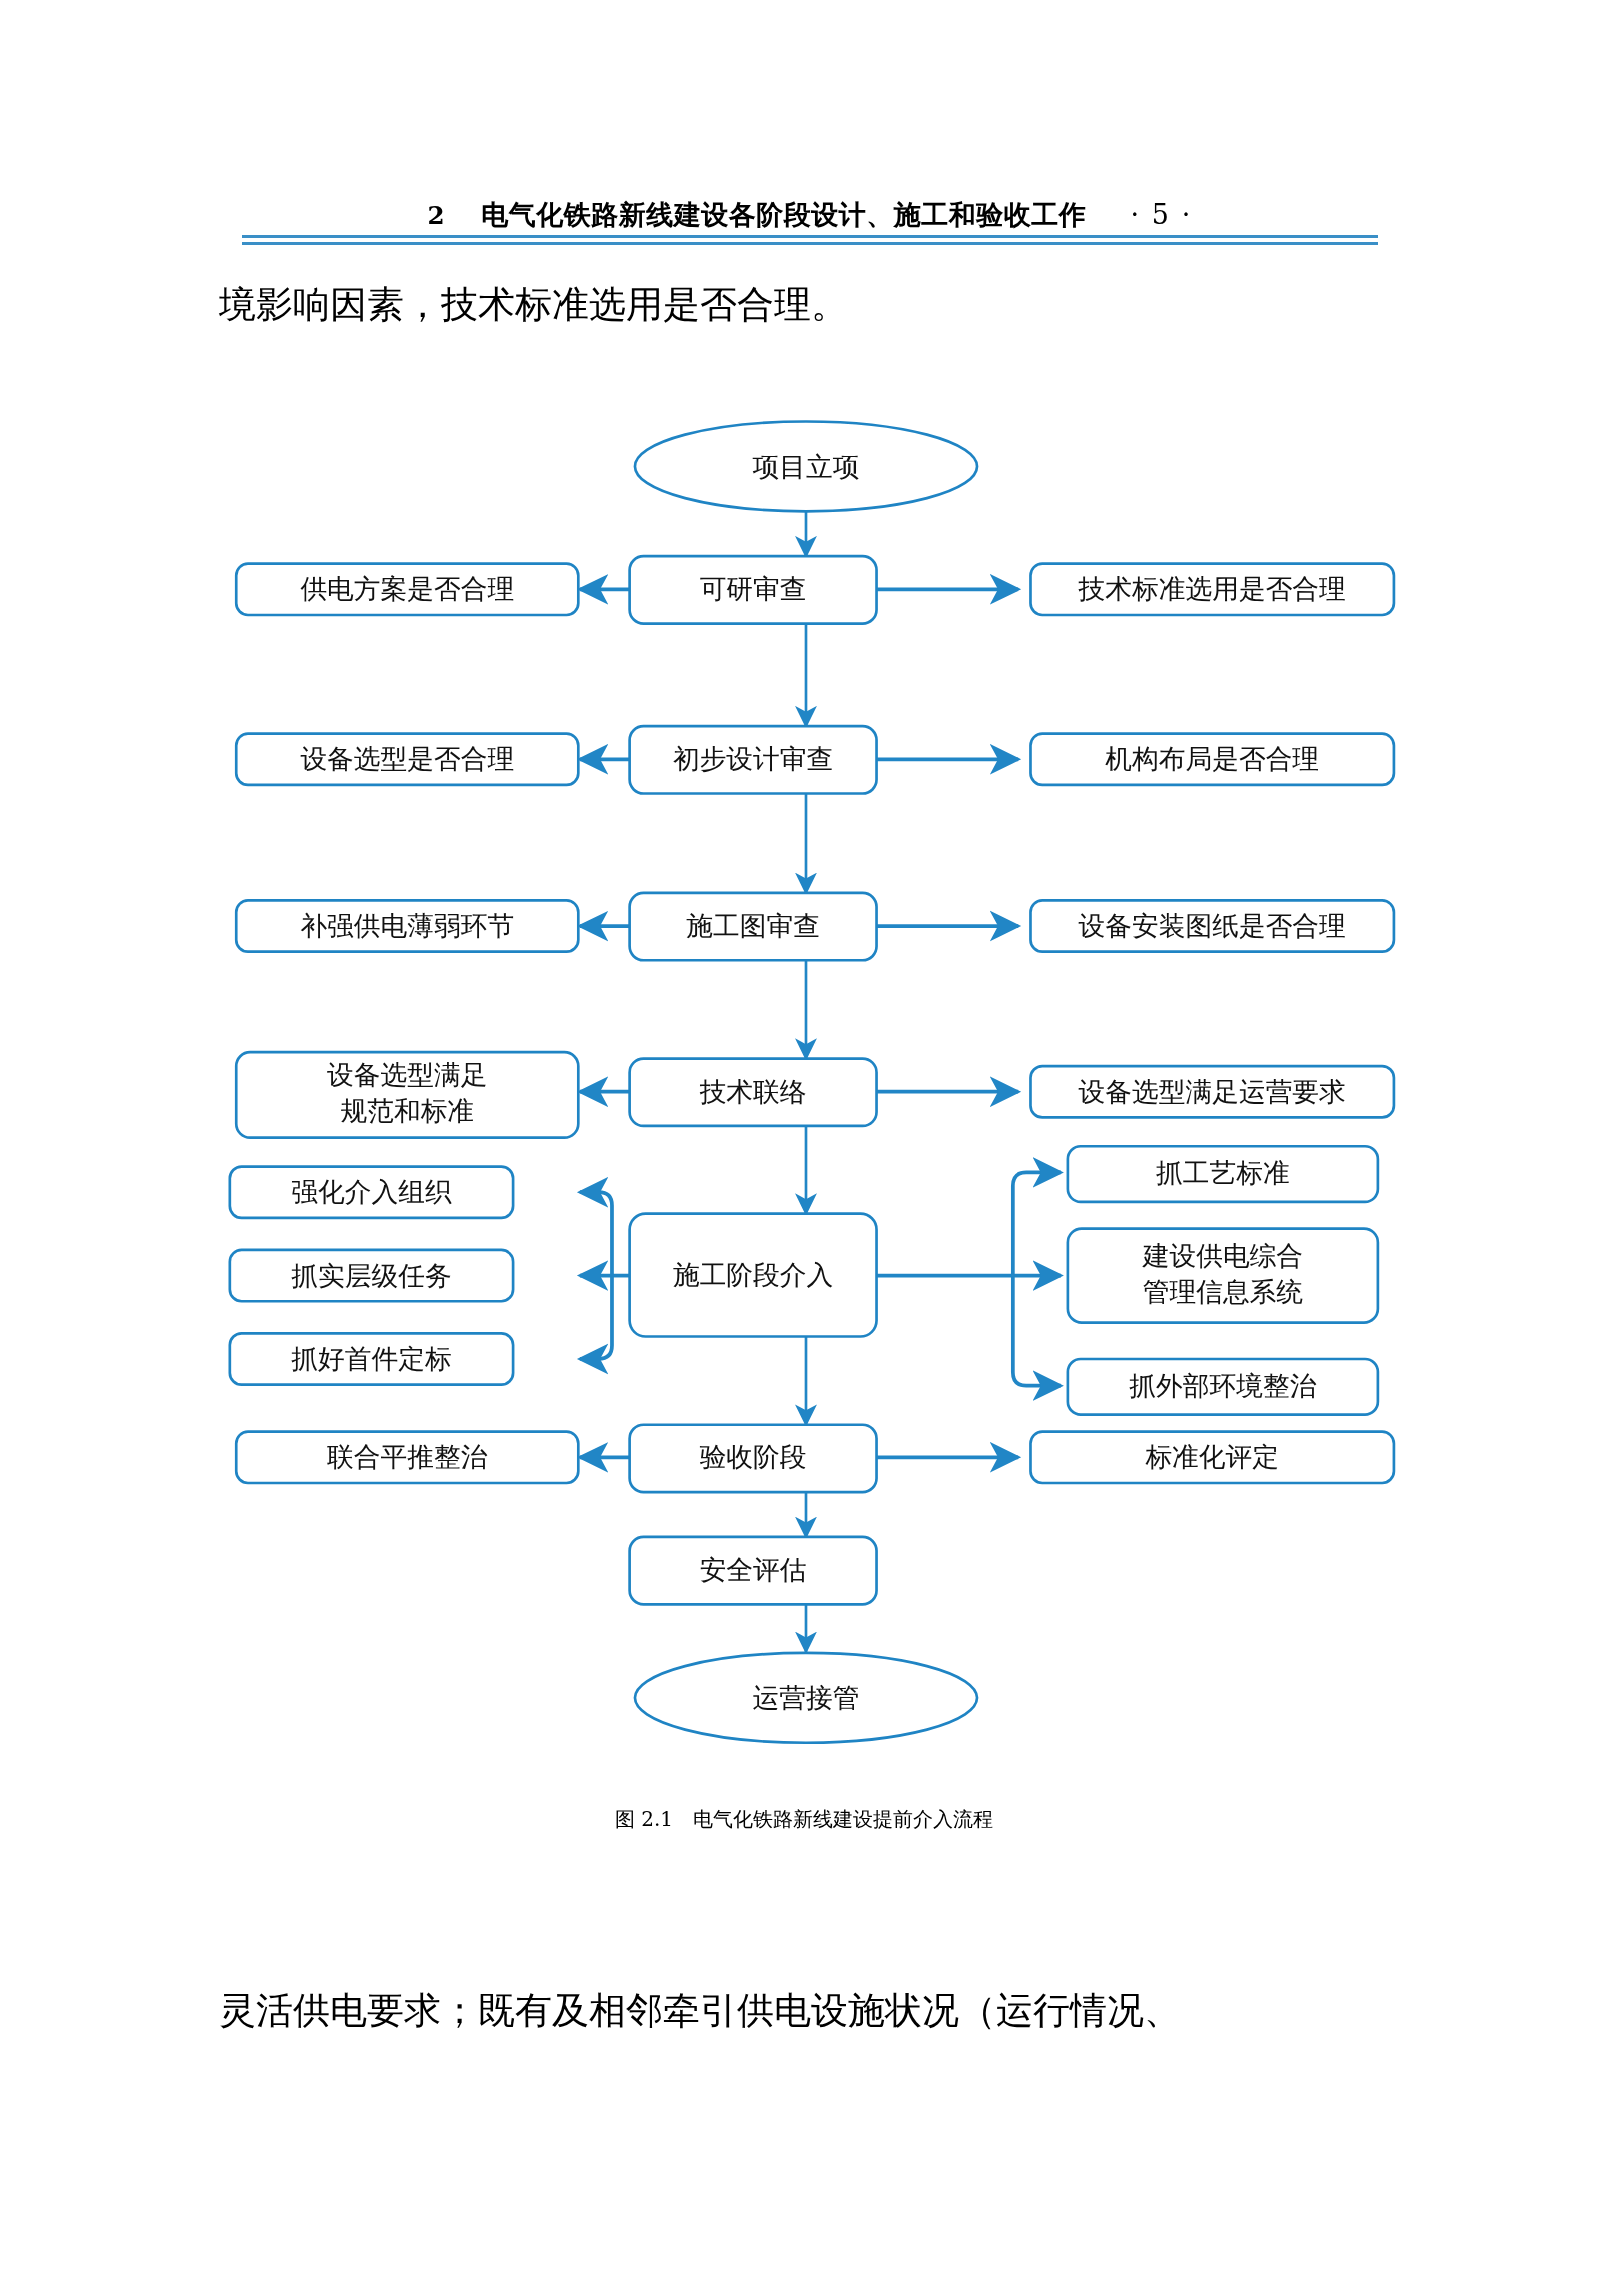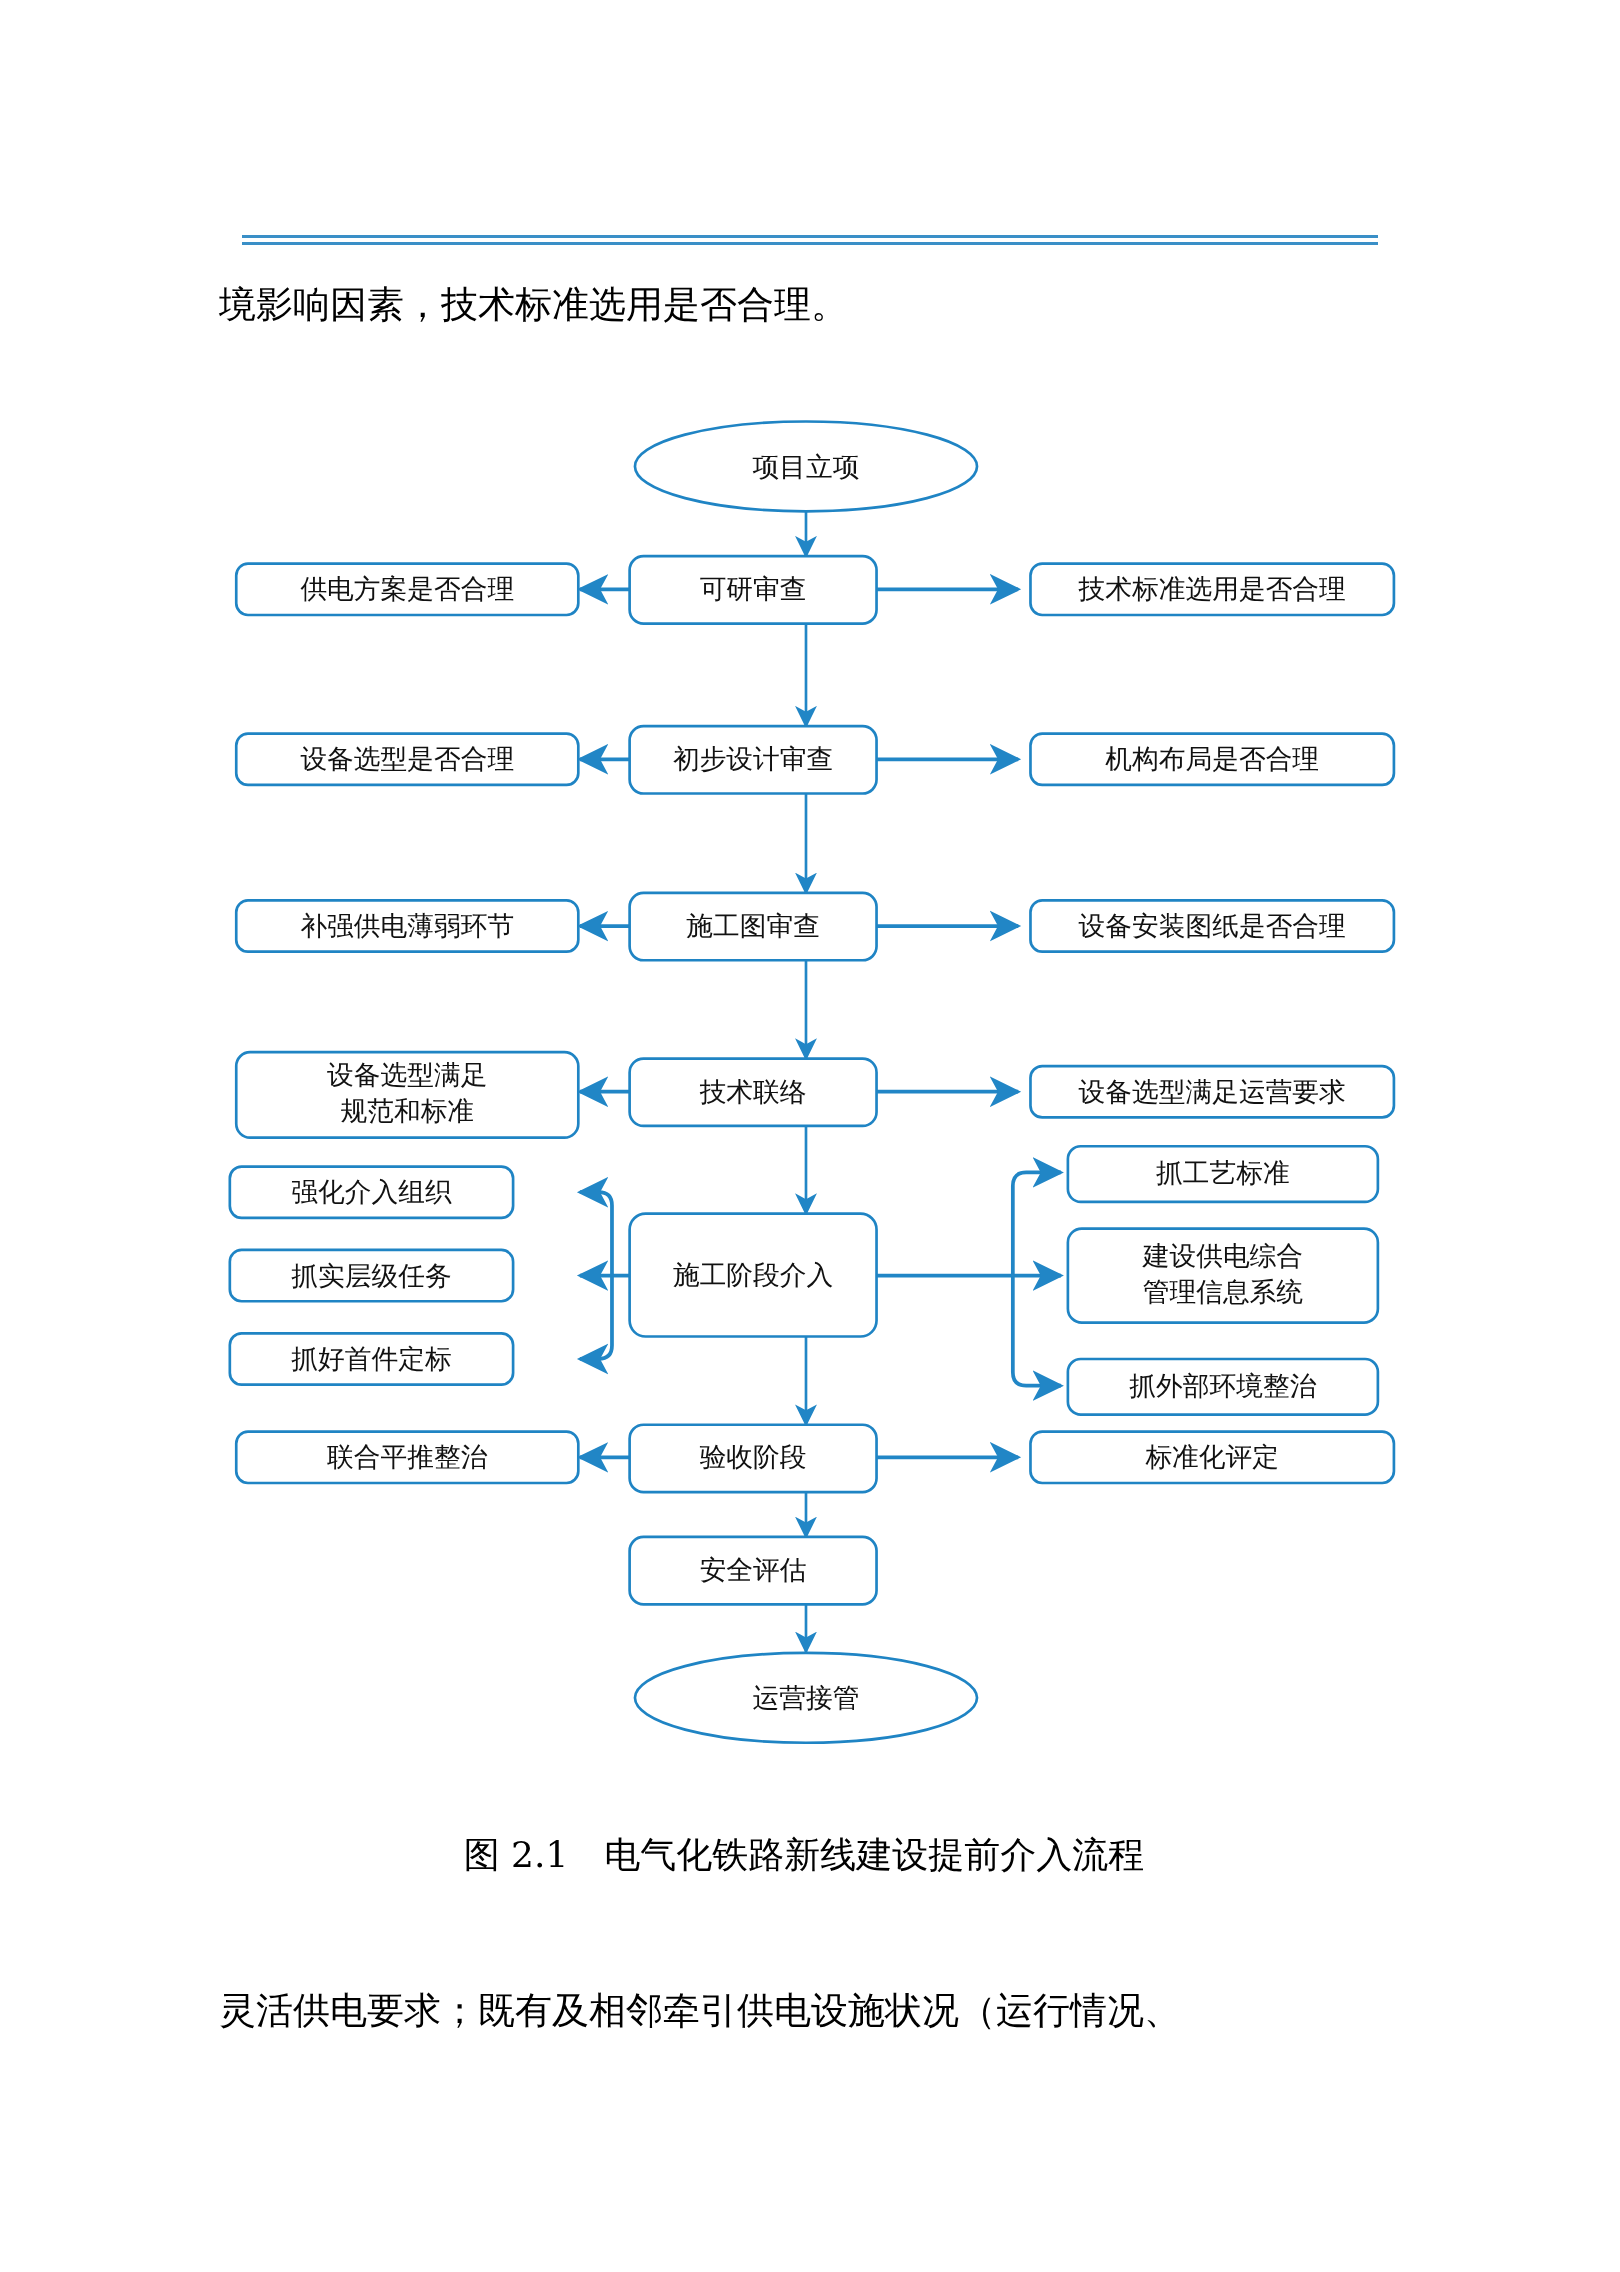--- a/index.html
+++ b/index.html
@@ -31,21 +31,21 @@
 
   
   .body-line {
     position:absolute;
     font-size:37px;
     line-height:1.0;
     letter-spacing:0px;
     white-space:nowrap;
   }
   #para-top { left:219px; top:286px; }
-  #caption  { left:0; right:12px; top:1809px; text-align:center; font-size:36px;margin-top:28px; }
+  #caption  { left:0; right:12px; top:1809px; text-align:center; font-size:20px; }
   #para-b1  { left:219px; top:1927px; }
   #para-b2  { left:219px; top:1992px; }
 
   
   #flow { position:absolute; left:0px; top:369px; width:1620px; height:1438px; }
 
   .node-text {
     font-family:"DejaVu Serif", serif;
     fill:#111;
     font-size:50px;
@@ -67,20 +67,27 @@
     stroke:#2186c6;
     stroke-width:5;
   }
   .ahead { fill:#2186c6; }
 </style>
 </head>
 <body>
 
 <div class="page">
 
+  <div class="runhead">
+    <span class="num">2</span>
+    <span style="display:inline-block;width:18px"></span>
+    <span class="ttl">电气化铁路新线建设各阶段设计、施工和验收工作</span>
+    <span style="display:inline-block;width:26px"></span>
+    <span class="folio">· 5 ·</span>
+  </div>
   <div class="rule-wrap">
     <div class="rule-a"></div>
     <div class="rule-gap"></div>
     <div class="rule-b"></div>
   </div>
 
   <div class="body-line" id="para-top">境影响因素，技术标准选用是否合理。</div>
 
   <svg id="flow" viewBox="0 0 3031 2690">
     <defs>

